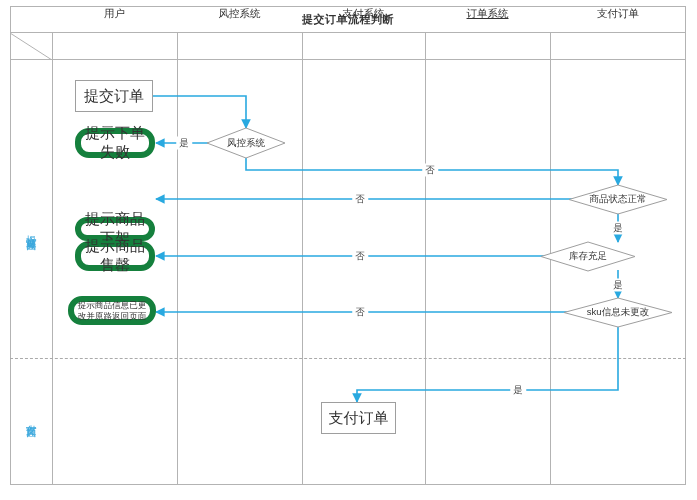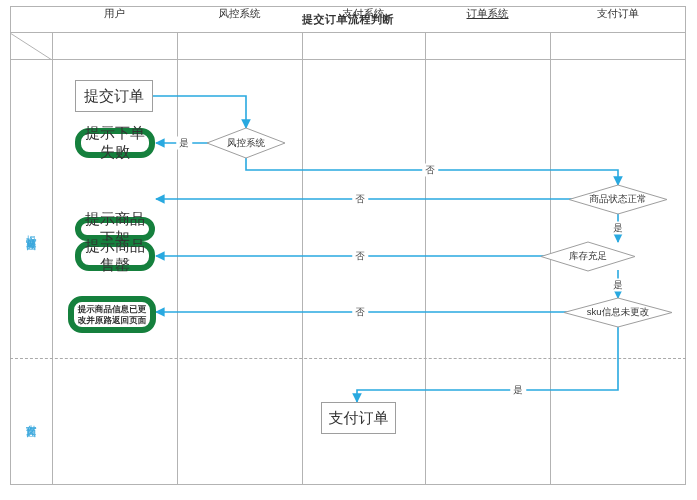--- a/index.html
+++ b/index.html
@@ -120,21 +120,21 @@
   <div class="edge-label" style="left:518px;top:390px;">是</div>
 
   <div class="node rect" style="left:75px;top:80px;width:78px;height:32px;">提交订单</div>
 
   <div class="node round" style="left:75px;top:128px;width:80px;height:30px;">提示下单失败</div>
 
   <div class="node round" style="left:75px;top:184px;width:80px;height:24px;margin-top:33px;">提示商品下架</div>
 
   <div class="node round" style="left:75px;top:241px;width:80px;height:30px;">提示商品售罄</div>
 
-  <div class="node round" style="left:68px;top:296px;width:88px;height:37px;padding:0 0;font-size:8.6px;font-weight:bold;">提示商品信息已更改并原路返回页面</div>
+  <div class="node round" style="left:68px;top:296px;width:88px;height:29px;padding:0 0;font-size:8.6px;">提示商品信息已更改并原路返回页面</div>
 
   <div class="diamond-wrap" style="left:206px;top:127px;width:80px;height:32px;">
     <svg width="80" height="32">
         <polygon points="40,1 79,16 40,31 1,16" fill="#ffffff" stroke="#9e9e9e" stroke-width="1"></polygon>
       </svg>
     <div class="diamond-label">风控系统</div>
   </div>
 
   <div class="diamond-wrap" style="left:568px;top:184px;width:100px;height:31px;">
     <svg width="100" height="31">

